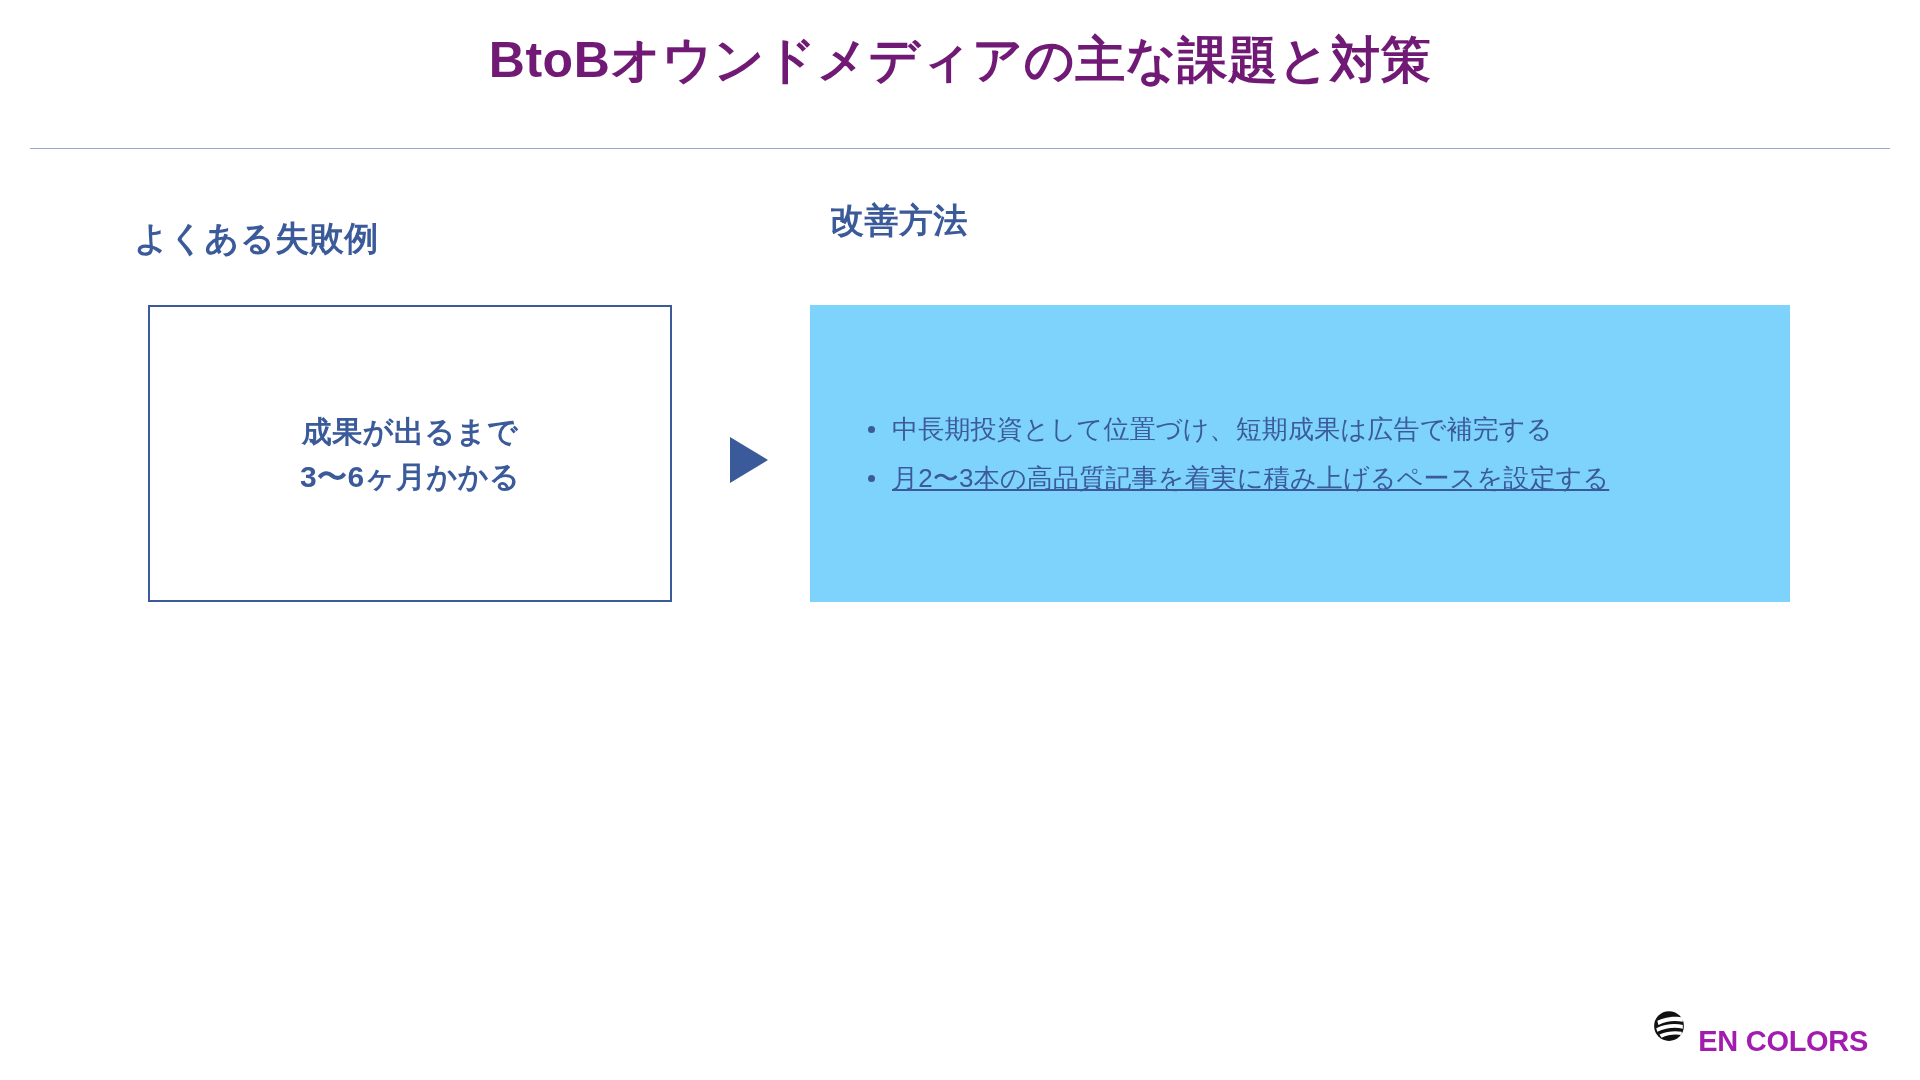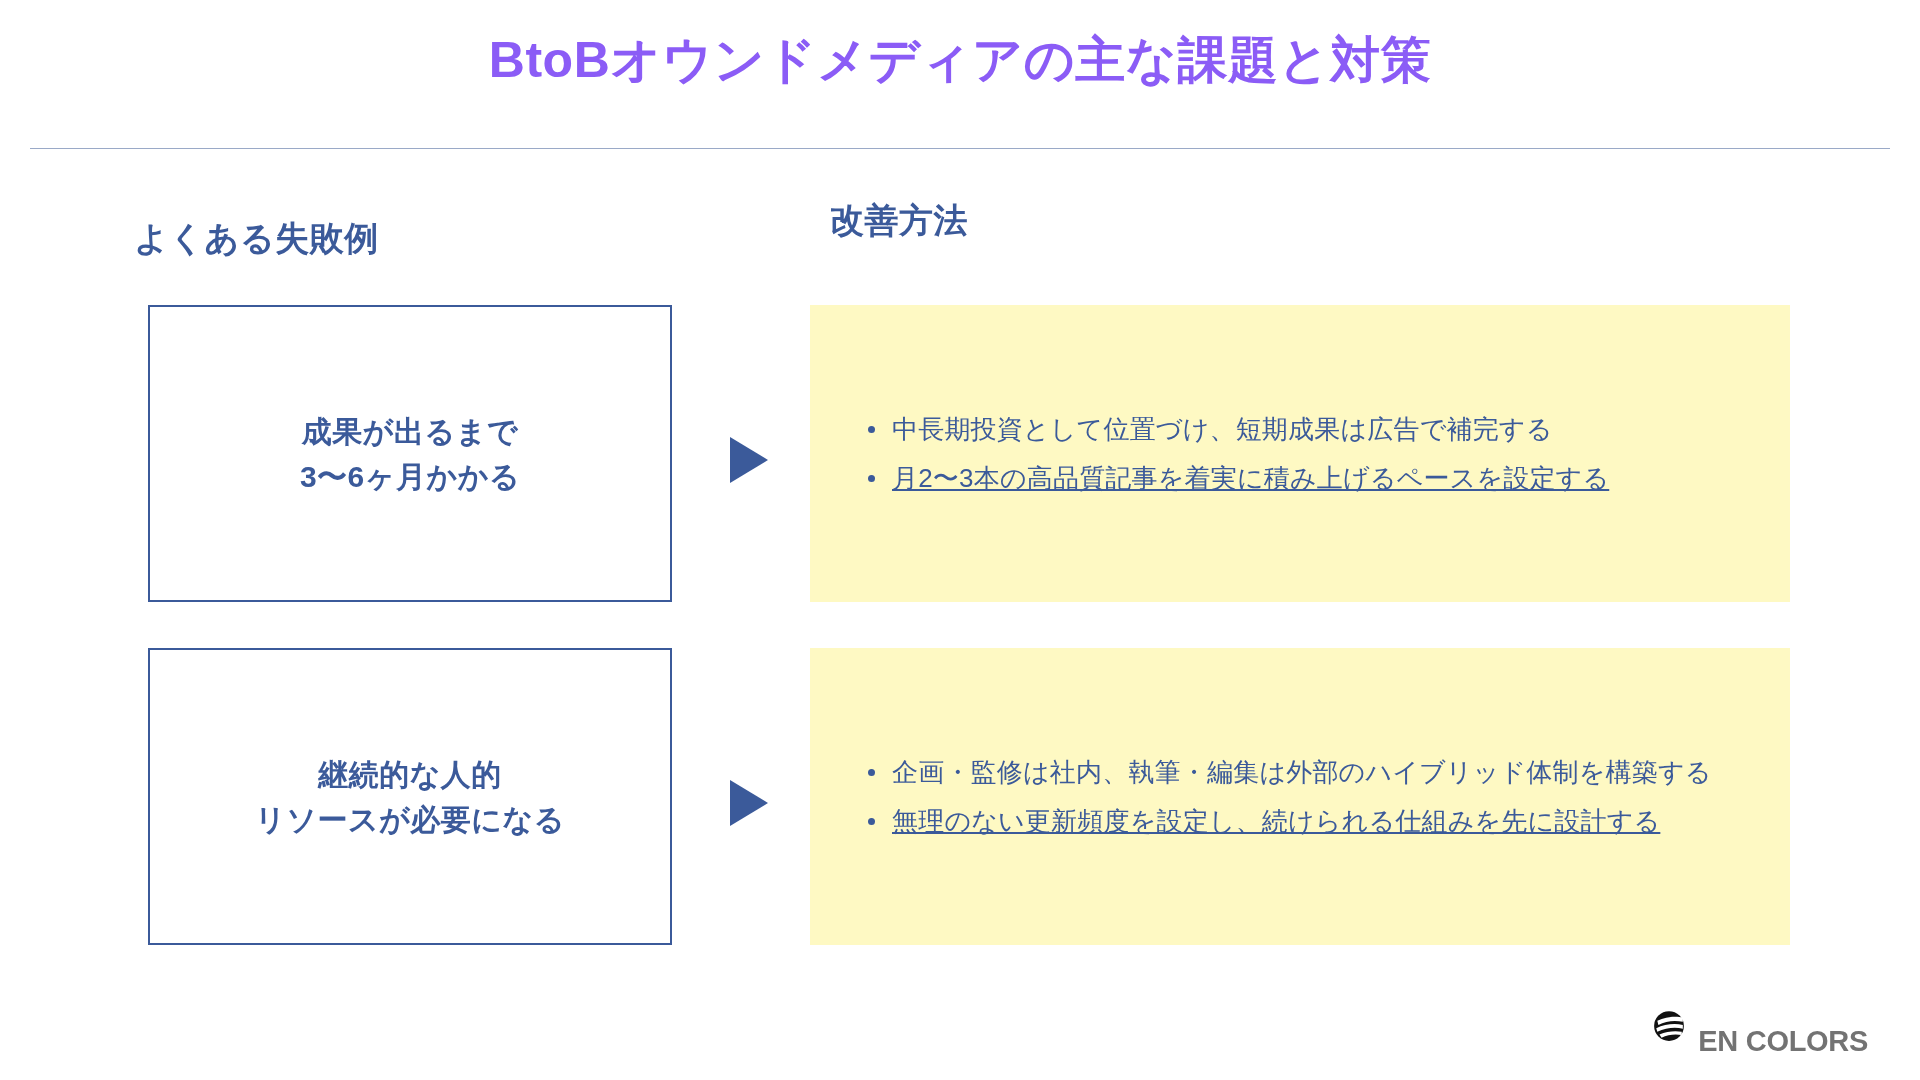--- a/index.html
+++ b/index.html
@@ -28,21 +28,21 @@
     position: absolute;
     left: 0;
     top: 30px;
     width: 1920px;
     text-align: center;
   }
   .slide-title {
     font-size: 50px;
     font-weight: 700;
     letter-spacing: 0.5px;
-    color: #8b5cf6;
+    color: #701a75;
     line-height: 1.2;
     margin: 0;
     white-space: nowrap;
   }
   .title-rule {
     position: absolute;
     left: 30px;
     top: 148px;
     width: 1860px;
     height: 1px;
@@ -105,21 +105,21 @@
     border-bottom: 23px solid transparent;
     border-left: 38px solid #3b5a9a;
   }
 
   .solution-box {
     position: absolute;
     left: 810px;
     top: 0;
     width: 980px;
     height: 297px;
-    background: #fef9c3;
+    background: #7dd3fc;
     box-sizing: border-box;
     display: flex;
     flex-direction: column;
     justify-content: center;
     padding: 0 52px 0 56px;
   }
   .bullet-list {
     margin: 0;
     padding: 0;
     list-style: none;
@@ -156,21 +156,21 @@
     gap: 12px;
   }
   .logo-mark {
     width: 34px;
     height: 34px;
     display: block;
   }
   .logo-text {
     font-size: 29px;
     font-weight: 700;
-    color: #737373;
+    color: #a21caf;
     letter-spacing: -0.3px;
     white-space: nowrap;
     margin-top: 32px;
   }
 </style>
 </head>
 <body>
 
 <div class="slide">
 
@@ -189,33 +189,20 @@
     </div>
     <div class="arrow"></div>
     <div class="solution-box">
       <ul class="bullet-list">
         <li class="bullet-item">中長期投資として位置づけ、短期成果は広告で補完する</li>
         <li class="bullet-item">月2〜3本の高品質記事を着実に積み上げるペースを設定する</li>
       </ul>
     </div>
   </div>
 
-  <div class="row row-2">
-    <div class="problem-box">
-      <div class="problem-text">継続的な人的
-リソースが必要になる</div>
-    </div>
-    <div class="arrow"></div>
-    <div class="solution-box">
-      <ul class="bullet-list">
-        <li class="bullet-item">企画・監修は社内、執筆・編集は外部のハイブリッド体制を構築する</li>
-        <li class="bullet-item">無理のない更新頻度を設定し、続けられる仕組みを先に設計する</li>
-      </ul>
-    </div>
-  </div>
 
   <div class="logo">
     <svg class="logo-mark" viewBox="0 0 64 64" aria-hidden="true">
       <circle cx="32" cy="32" r="28" fill="#111111"></circle>
       <path d="M10 22 C26 14, 46 13, 58 16 L58 24 C44 21, 26 22, 12 30 Z" fill="#ffffff"></path>
       <path d="M8 36 C24 28, 44 27, 58 30 L58 37 C44 34, 26 35, 10 43 Z" fill="#ffffff"></path>
       <path d="M14 48 C28 42, 44 41, 56 43 L56 49 C44 47, 30 48, 18 54 Z" fill="#ffffff"></path>
     </svg>
     <span class="logo-text">EN COLORS</span>
   </div>

